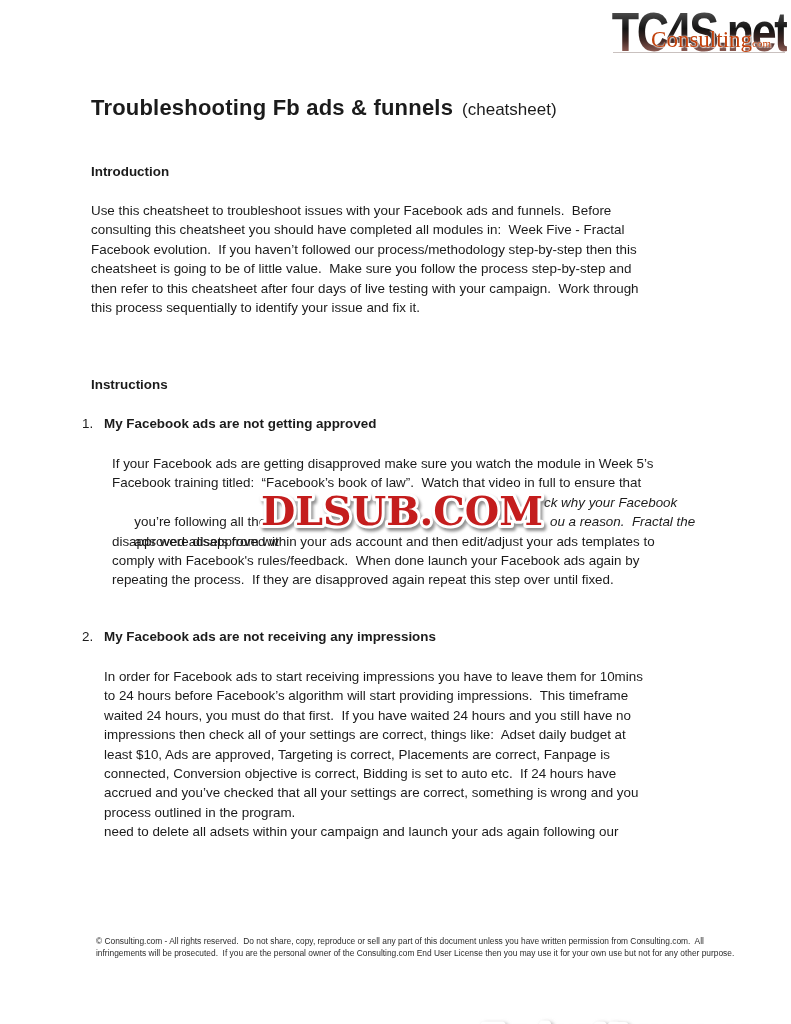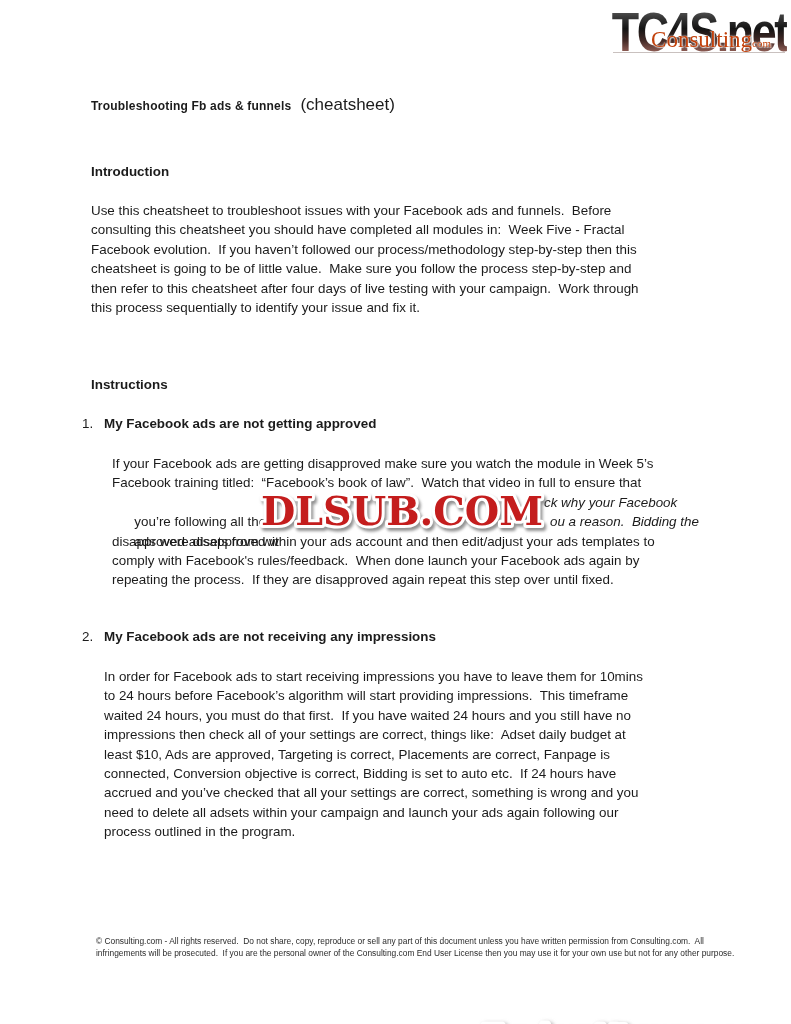--- a/index.html
+++ b/index.html
@@ -26,21 +26,21 @@
   .logo-overlay {
     position:absolute; top:24px; right:16px;
     font-family:"Liberation Serif", serif;
     font-size:23px; line-height:1; color:#c2410c; white-space:nowrap;
     text-shadow:0 0 2px rgba(255,255,255,.95), 0 0 1px rgba(255,255,255,.9), 1px 1px 1px rgba(255,255,255,.7);
   }
   .logo-overlay .suffix { font-size:11px; }
   .logo-underline { position:absolute; top:48px; right:2px; width:172px; height:1px; background:#c9c1bf; }
   
   .title { position:absolute; left:91px; top:95px; white-space:nowrap; }
-  .title-main { font-weight:bold; font-size:12px; letter-spacing:.2px; }
+  .title-main { font-weight:bold; font-size:22px; letter-spacing:.2px; }
   .title-suffix { font-size:17px; margin-left:9px; }
   .h2 { position:absolute; left:91px; font-weight:bold; font-size:13.4px; white-space:pre; }
   .num { position:absolute; left:82px; font-size:13.4px; white-space:pre; }
   .h3 { position:absolute; left:104px; font-weight:bold; font-size:13.4px; white-space:pre; }
   .para { position:absolute; font-size:13.4px; }
   .tline { white-space:pre; height:19.4px; line-height:19.4px; font-size:13.4px; }
   .split { position:relative; }
   .rfrag { position:absolute; top:0; white-space:pre;font-style:italic; }
   
   .dlsub { position:absolute; left:254px; top:486px;text-align:right; }
@@ -99,41 +99,41 @@
     <div>
         <div class="tline">If your Facebook ads are getting disapproved make sure you watch the module in Week 5’s</div>
         <div class="tline">Facebook training titled:  “Facebook’s book of law”.  Watch that video in full to ensure that</div>
       </div>
     <div class="tline split">
       <span>you’re following all the r</span>
       <span class="rfrag" style="left:432px">ck why your Facebook</span>
     </div>
     <div class="tline split">
       <span>ads were disapproved w</span>
-      <span class="rfrag" style="left:438px">ou a reason.  Bidding the</span>
+      <span class="rfrag" style="left:438px">ou a reason.  Fractal the</span>
     </div>
     <div>
         <div class="tline">disapproved adsets from within your ads account and then edit/adjust your ads templates to</div>
         <div class="tline">comply with Facebook's rules/feedback.  When done launch your Facebook ads again by</div>
         <div class="tline">repeating the process.  If they are disapproved again repeat this step over until fixed.</div>
       </div>
   </div>
 
   <div class="num" style="top:629px">2.</div>
   <div class="h3" style="top:629px">My Facebook ads are not receiving any impressions</div>
   <div class="para" style="left:104px; top:667px">
       <div class="tline">In order for Facebook ads to start receiving impressions you have to leave them for 10mins</div>
       <div class="tline">to 24 hours before Facebook’s algorithm will start providing impressions.  This timeframe</div>
       <div class="tline">waited 24 hours, you must do that first.  If you have waited 24 hours and you still have no</div>
       <div class="tline">impressions then check all of your settings are correct, things like:  Adset daily budget at</div>
       <div class="tline">least $10, Ads are approved, Targeting is correct, Placements are correct, Fanpage is</div>
       <div class="tline">connected, Conversion objective is correct, Bidding is set to auto etc.  If 24 hours have</div>
       <div class="tline">accrued and you’ve checked that all your settings are correct, something is wrong and you</div>
+      <div class="tline">process outlined in the program.</div>
       <div class="tline">need to delete all adsets within your campaign and launch your ads again following our</div>
-      <div class="tline">process outlined in the program.</div>
     </div>
 
   <div class="dlsub">
     <svg width="296" height="52" viewBox="0 0 296 52">
       <text x="148" y="39" text-anchor="middle" textLength="282" lengthAdjust="spacingAndGlyphs">DLSUB.COM</text>
     </svg>
   </div>
 
   <div class="footer">
     <div>© Consulting.com - All rights reserved.  Do not share, copy, reproduce or sell any part of this document unless you have written permission from Consulting.com.  All</div>

